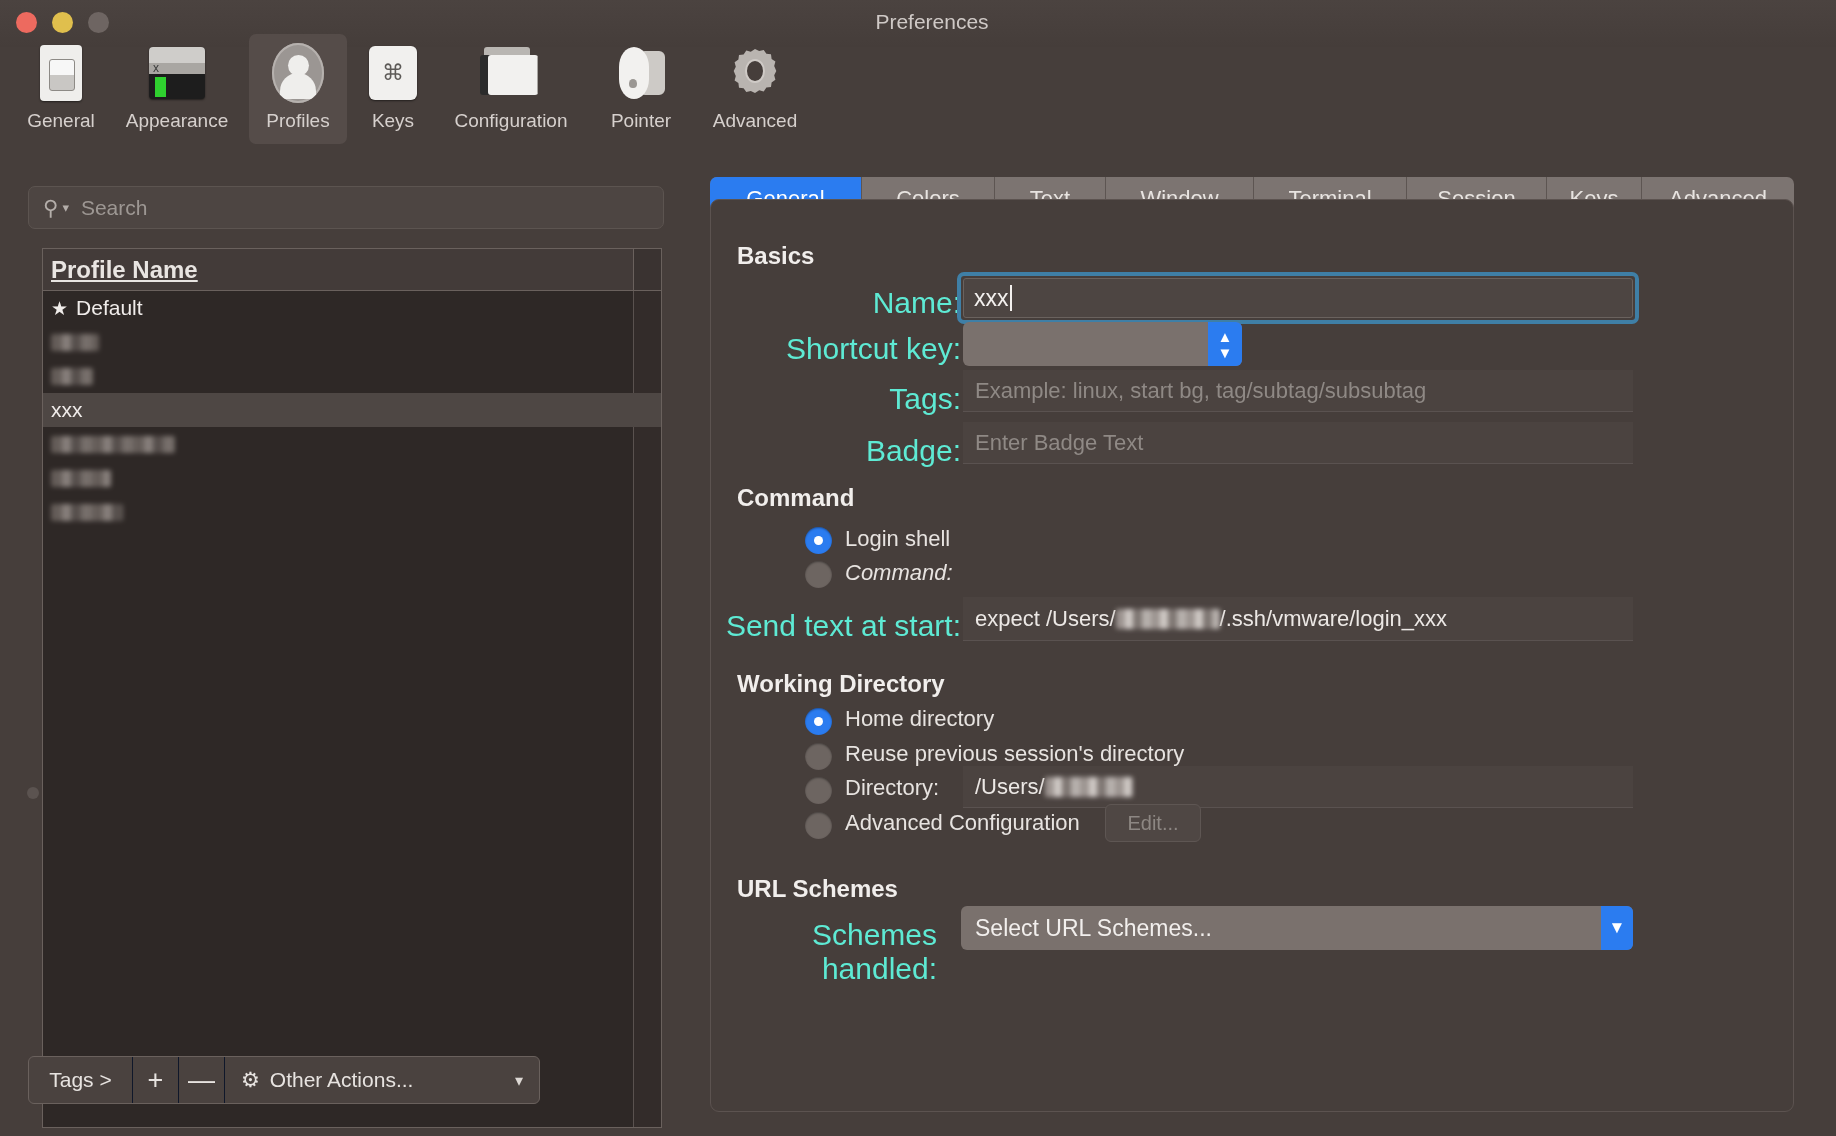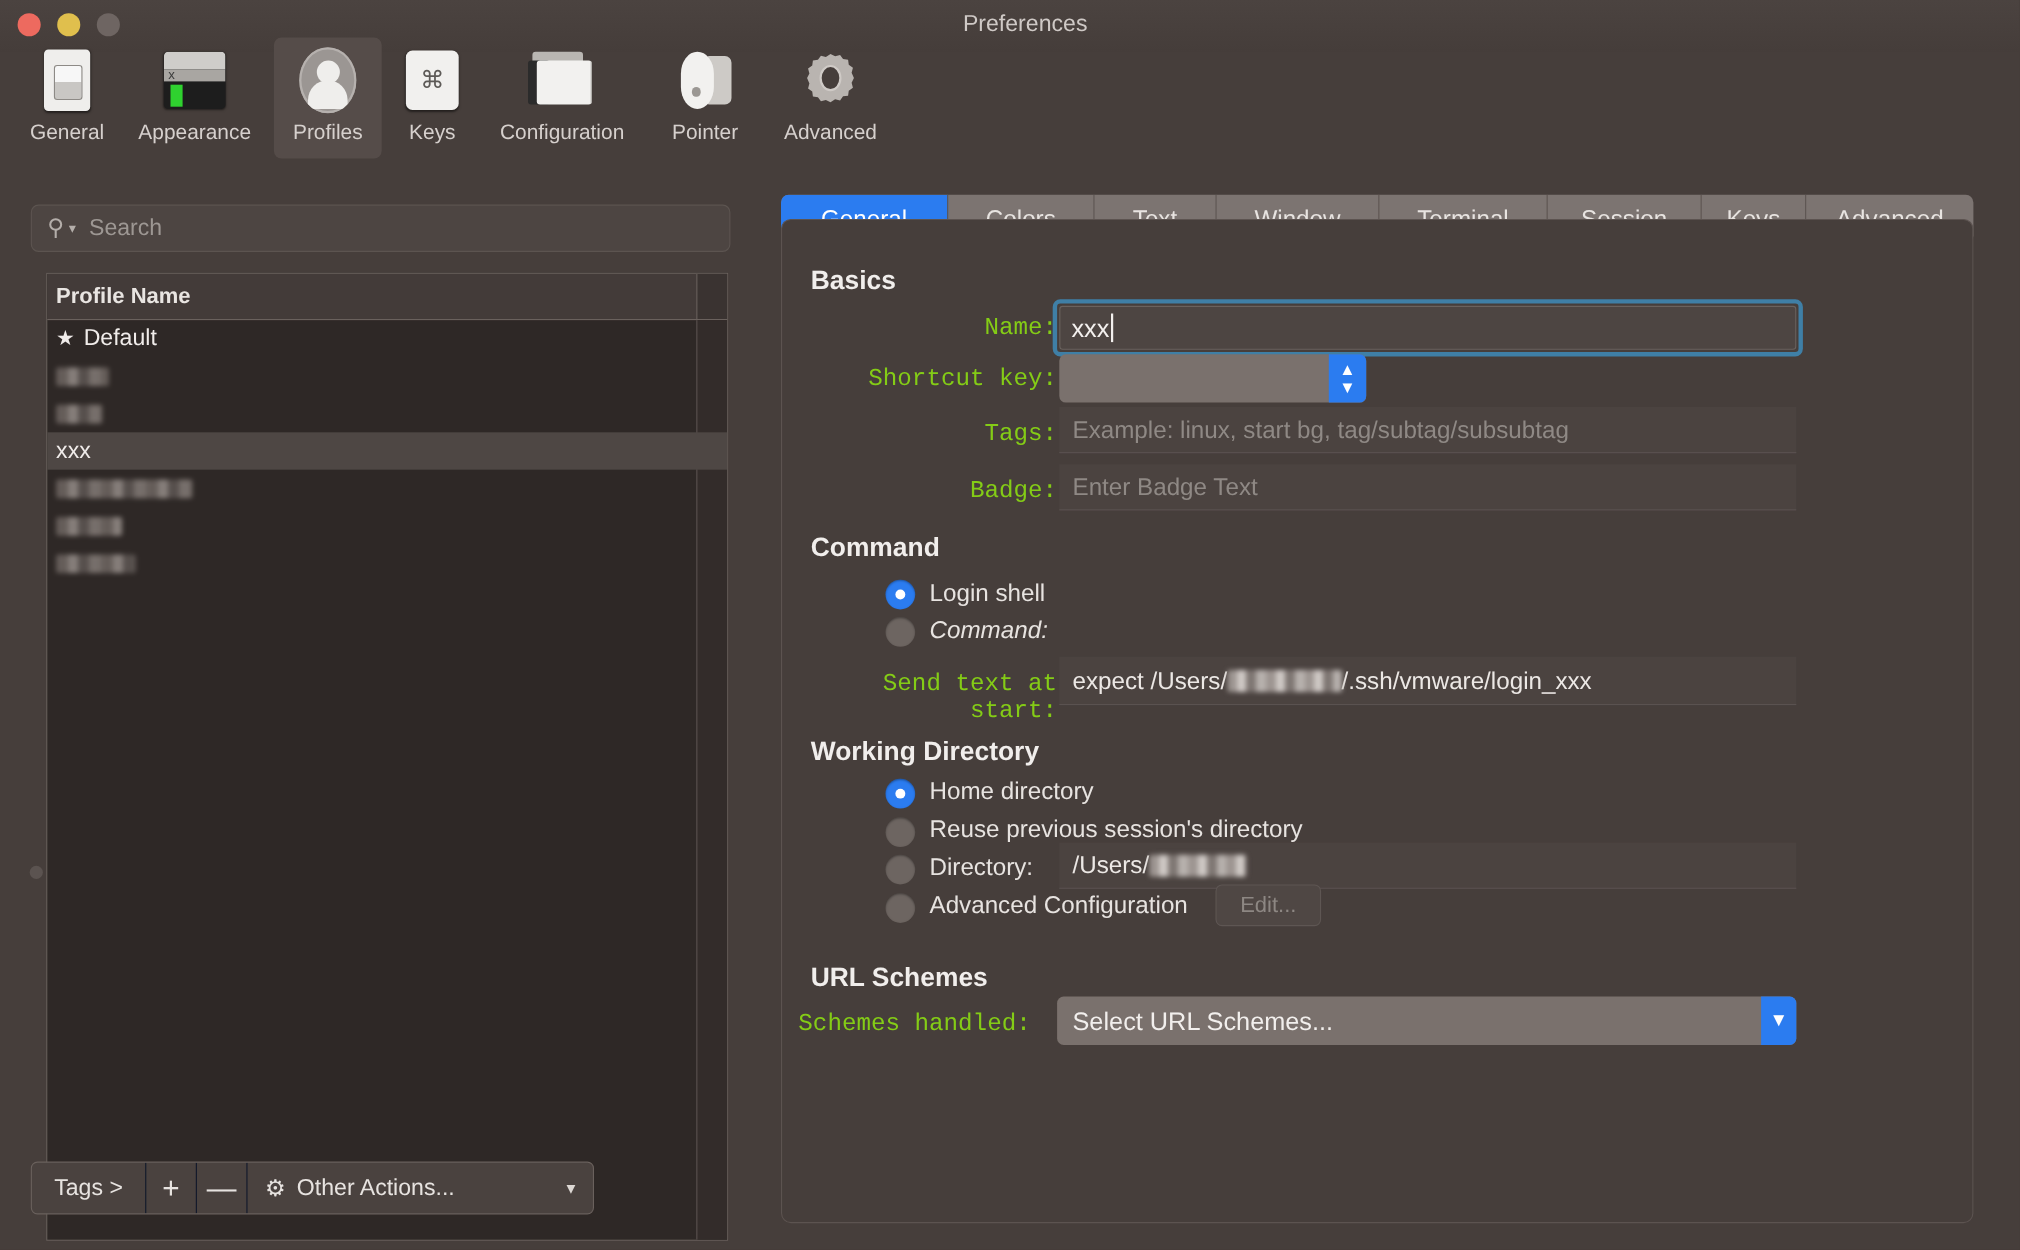--- a/index.html
+++ b/index.html
@@ -105,21 +105,21 @@
 
   #profile-table {
     position:absolute; left:42px; top:96px; width:620px; height:880px;
     border:1px solid #6a615d; background:#2e2826;
   }
   #table-header {
     position:absolute; left:0; top:0; width:618px; height:42px;
     background:#433b39; border-bottom:1px solid #6a615d;
     display:flex; align-items:center;
   }
-  #th-name { color:#e9e5e2; font-size:20px; font-weight:bold; padding-left:8px; }
+  #th-name { color:#e9e5e2; font-size:24px; font-weight:bold; padding-left:8px;text-decoration:underline; }
   #th-gap {
     position:absolute; right:0; top:0; width:28px; height:100%;
     border-left:1px solid #6a615d; background:#3a3331;
   }
   #table-rows { position:absolute; left:0; top:42px; width:618px; height:836px; }
   .prow {
     position:relative; height:34px; display:flex; align-items:center;
     padding-left:8px; color:#f0ecea; font-size:21px;
   }
   .prow.selected { background:#4e4744; }
@@ -177,21 +177,21 @@
 
   #panel {
     position:absolute; left:26px; top:47px; width:1084px; height:913px;
     background:#463e3b; border:1px solid #5c5350; border-radius:9px;
   }
 
   .section-title {
     position:absolute; color:#f1eeec; font-size:24px; font-weight:bold;
   }
   .field-label {
-    position:absolute; color:#84cc16; font-size:22px; text-align:right;font-family:Liberation Mono, monospace;
+    position:absolute; color:#5eead4; font-size:30px; text-align:right;
   }
   .textfield {
     position:absolute; background:#4e4643; border:1px solid #5e5653;
     display:flex; align-items:center; padding-left:12px;
     color:#ece8e5; font-size:22px;
   }
   .textfield.placeholder { color:#8f8985; }
   .textfield.plain { border:none; border-bottom:1px solid #5a5250; background:#4b4340; }
 
   #name-focus {

